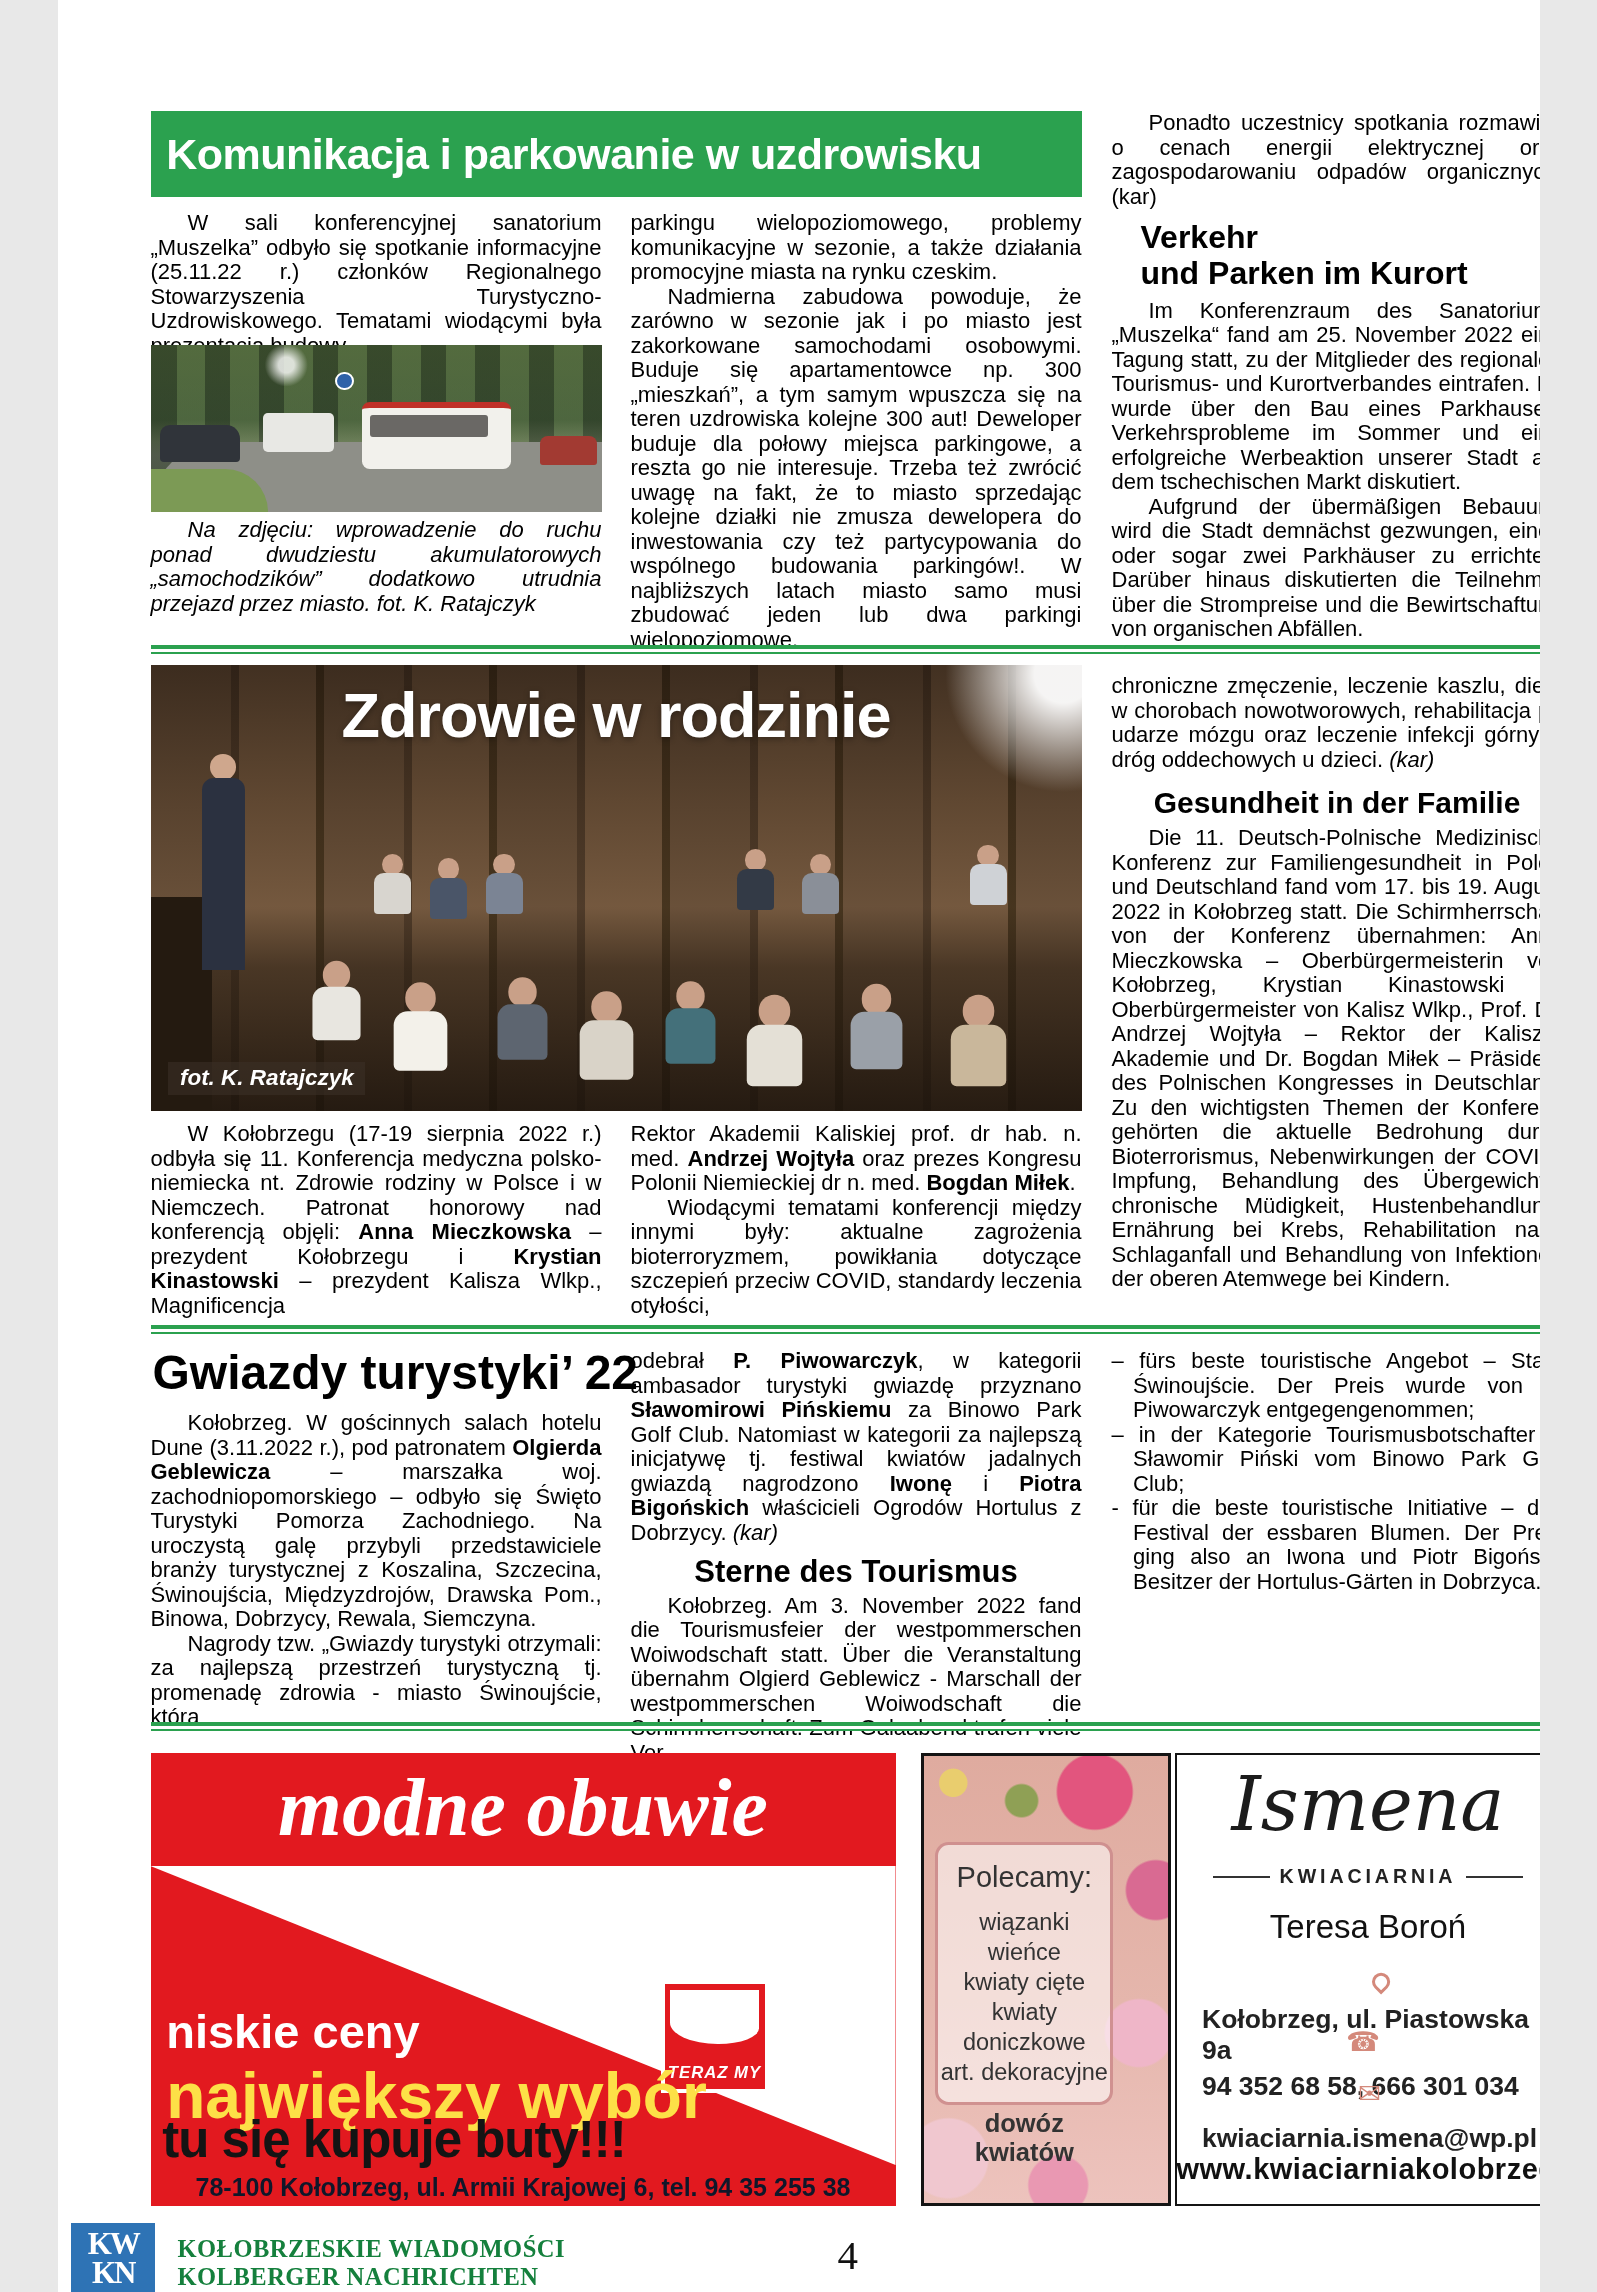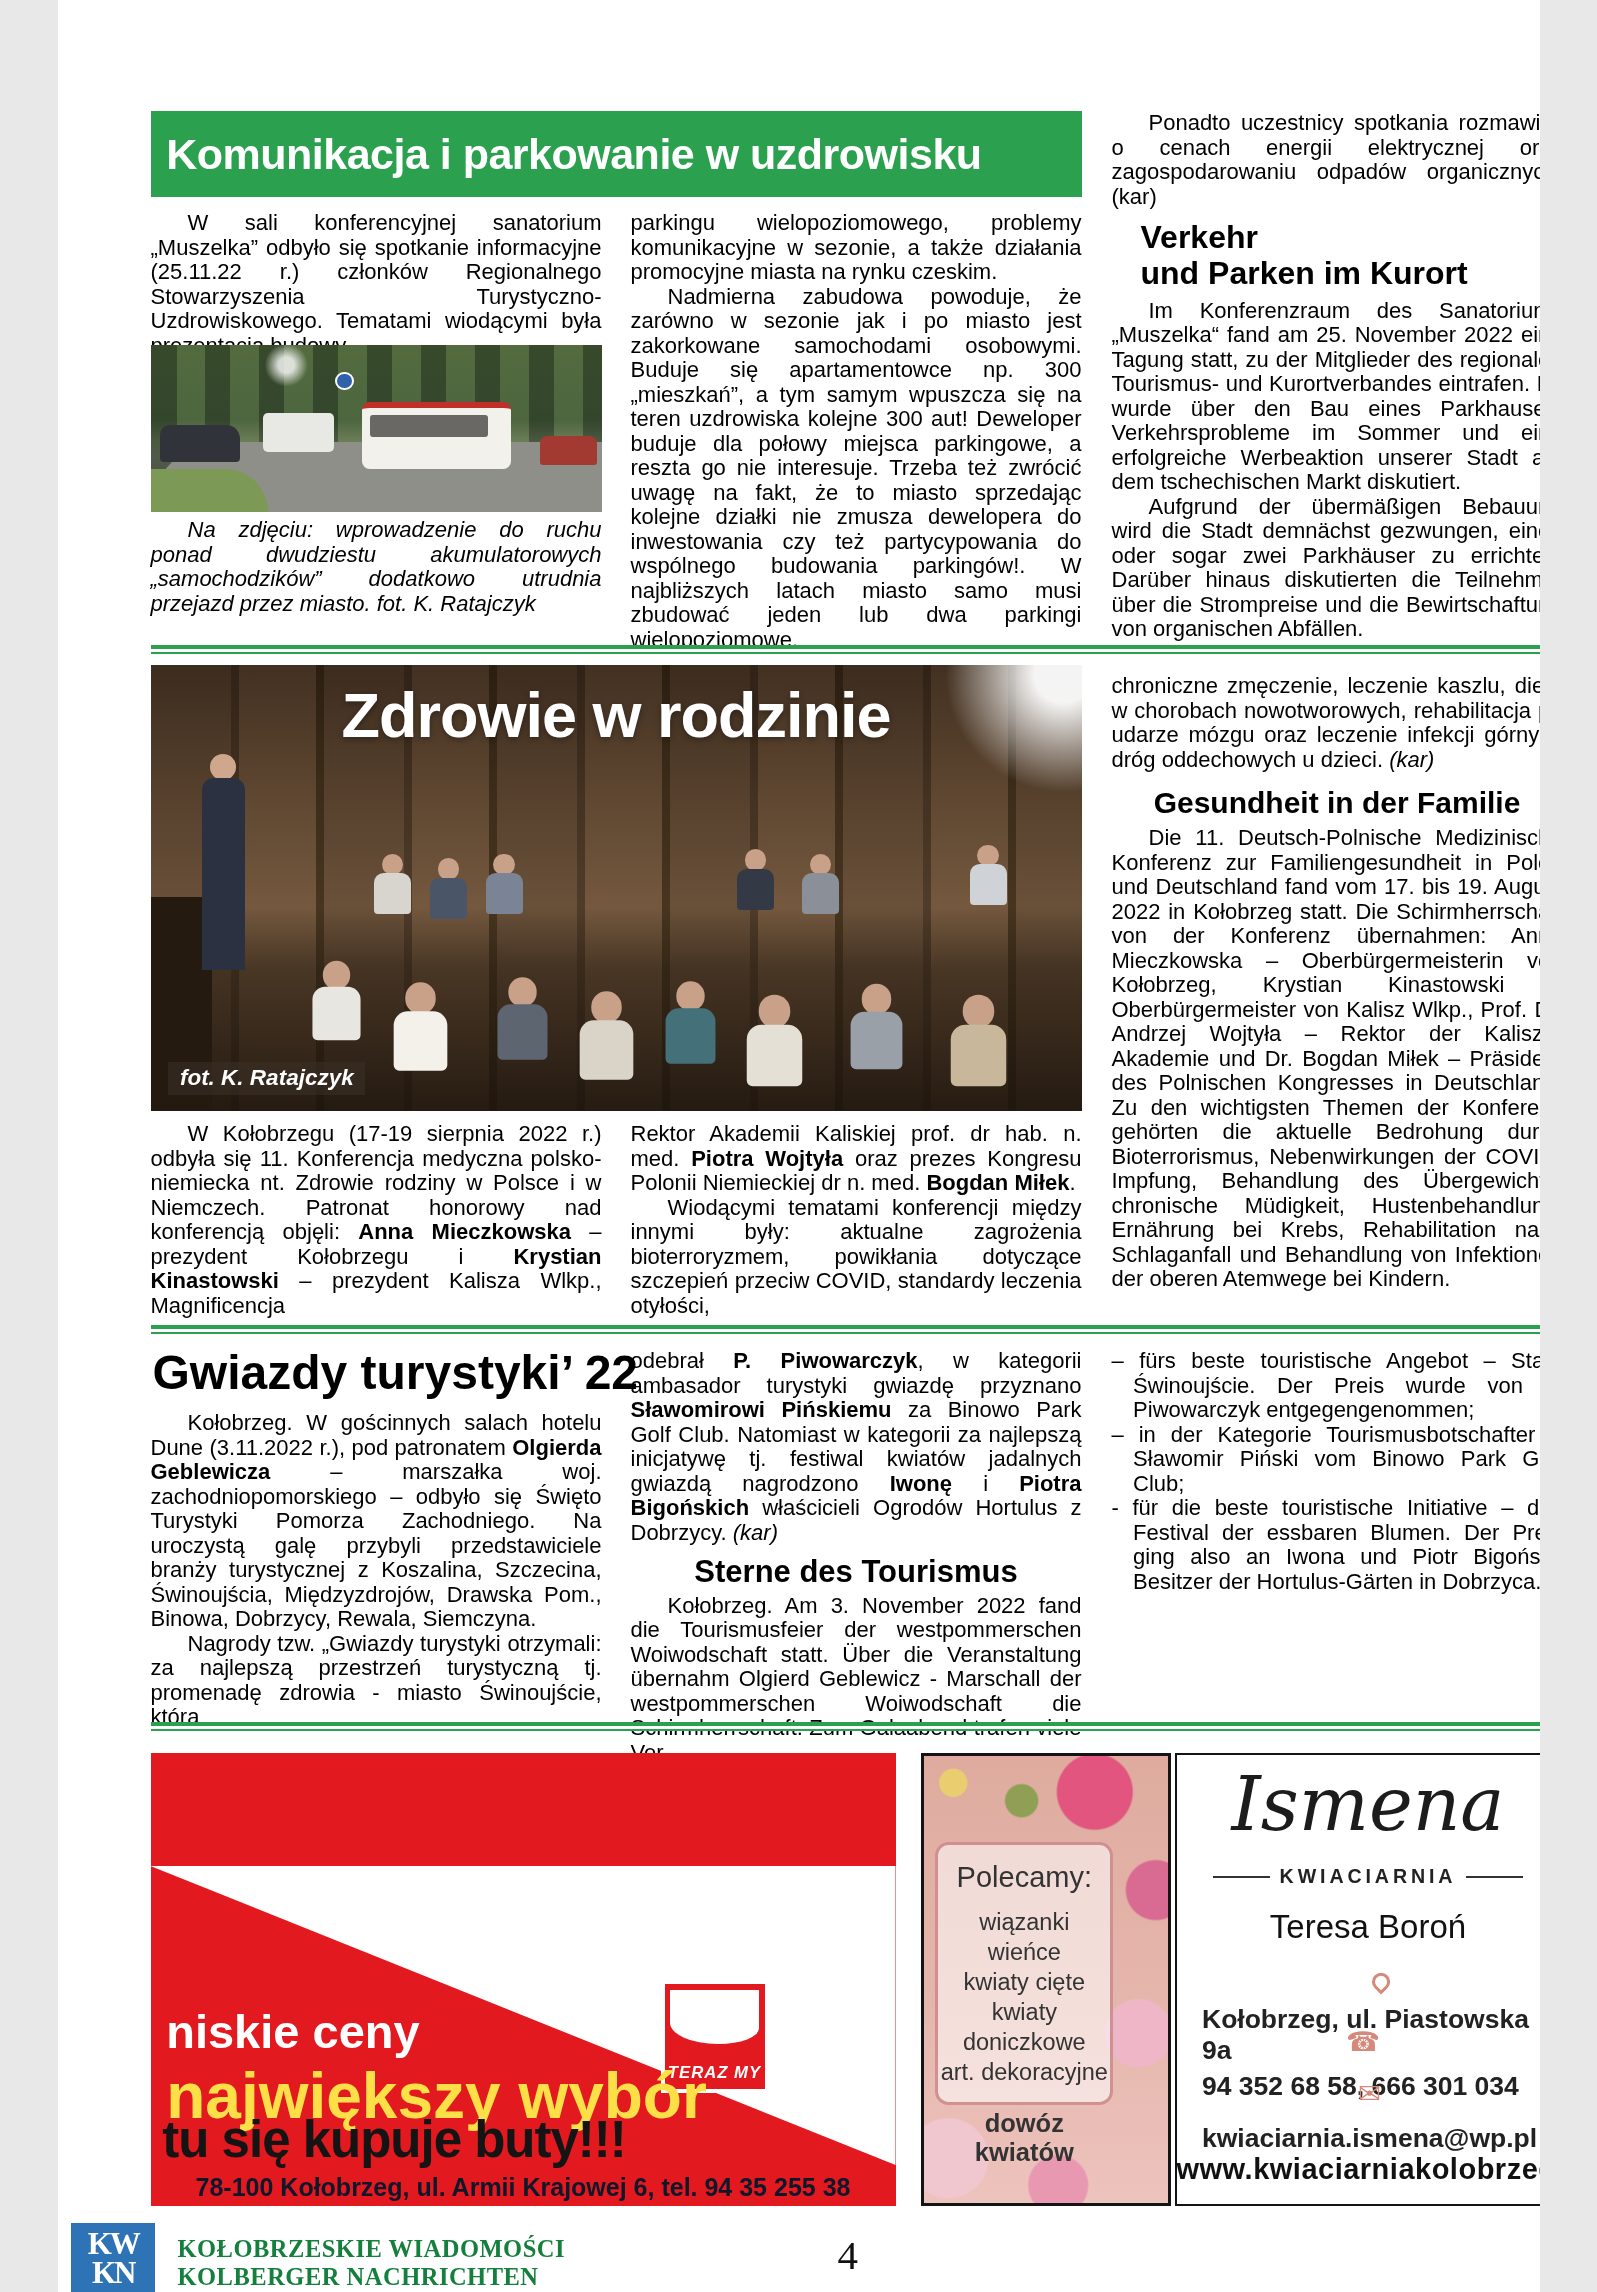--- a/index.html
+++ b/index.html
@@ -165,21 +165,21 @@
     <i class="pp" style="left:76%;bottom:12%;--c:#9aa0a8;transform:scale(1.4)"></i>
     <i class="pp" style="left:87%;bottom:9%;--c:#c9b79b;transform:scale(1.5)"></i>
     <div class="photo2-title">Zdrowie w rodzinie</div>
     <div class="credit">fot. K. Ratajczyk</div>
   </div>
 
   <div class="col" style="left:93px;top:1122px">
     <p class="ind"><span>W Kołobrzegu (17-19 sierpnia 2022 r.) odbyła się 11. Konferencja medyczna polsko-niemiecka nt. Zdrowie rodziny w Polsce i w Niemczech. Patronat honorowy nad konferencją objęli: </span><span style="font-weight: bold;">Anna Mieczkowska</span><span> – prezydent Kołobrzegu i </span><span style="font-weight: bold;">Krystian Kinastowski</span><span> – prezydent Kalisza Wlkp., Magnificencja</span></p>
   </div>
   <div class="col" style="left:573px;top:1122px">
-    <p><span>Rektor Akademii Kaliskiej prof. dr hab. n. med. </span><span style="font-weight: bold;">Piotra Wojtyła</span><span> oraz prezes Kongresu Polonii Niemieckiej dr n. med. </span><span style="font-weight: bold;">Bogdan Miłek</span><span>.</span></p>
+    <p><span>Rektor Akademii Kaliskiej prof. dr hab. n. med. </span><span style="font-weight: bold;">Andrzej Wojtyła</span><span> oraz prezes Kongresu Polonii Niemieckiej dr n. med. </span><span style="font-weight: bold;">Bogdan Miłek</span><span>.</span></p>
     <p class="ind">Wiodącymi tematami konferencji między innymi były: aktualne zagrożenia bioterroryzmem, powikłania dotyczące szczepień przeciw COVID, standardy leczenia otyłości,</p>
   </div>
   <div class="col" style="left:1054px;top:674px">
     <p><span>chroniczne zmęczenie, leczenie kaszlu, dieta w chorobach nowotworowych, rehabilitacja po udarze mózgu oraz leczenie infekcji górnych dróg oddechowych u dzieci. </span><span style="font-style: italic;">(kar)</span></p>
     <h3 class="h-center">Gesundheit in der Familie</h3>
     <p class="ind">Die 11. Deutsch-Polnische Medizinische Konferenz zur Familiengesundheit in Polen und Deutschland fand vom 17. bis 19. August 2022 in Kołobrzeg statt. Die Schirmherrschaft von der Konferenz übernahmen: Anna Mieczkowska – Oberbürgermeisterin von Kołobrzeg, Krystian Kinastowski – Oberbürgermeister von Kalisz Wlkp., Prof. Dr. Andrzej Wojtyła – Rektor der Kaliszer Akademie und Dr. Bogdan Miłek – Präsident des Polnischen Kongresses in Deutschland. Zu den wichtigsten Themen der Konferenz gehörten die aktuelle Bedrohung durch Bioterrorismus, Nebenwirkungen der COVID-Impfung, Behandlung des Übergewichts, chronische Müdigkeit, Hustenbehandlung, Ernährung bei Krebs, Rehabilitation nach Schlaganfall und Behandlung von Infektionen der oberen Atemwege bei Kindern.</p>
   </div>
 
   <div class="sep" style="top:1325px"></div>
 
@@ -196,20 +196,21 @@
   <div class="col" style="left:1054px;top:1349px">
     <p class="hang">– fürs beste touristische Angebot – Stadt Świnoujście. Der Preis wurde von P. Piwowarczyk entgegengenommen;</p>
     <p class="hang">– in der Kategorie Tourismusbotschafter – Sławomir Piński vom Binowo Park Golf Club;</p>
     <p class="hang">- für die beste touristische Initiative – das Festival der essbaren Blumen. Der Preis ging also an Iwona und Piotr Bigoński, Besitzer der Hortulus-Gärten in Dobrzyca.</p>
   </div>
 
   <div class="sep" style="top:1722px"></div>
 
   <div class="shoead">
     <div class="wedge"></div>
+    <div class="shoe-title">modne obuwie</div>
     <div class="teraz">
       <div class="tw"></div>
       <div class="tt">TERAZ MY</div>
     </div>
     <div class="shoe-l1">niskie ceny</div>
     <div class="shoe-l2">największy wybór</div>
     <div class="shoe-l3">tu się kupuje buty!!!</div>
     <div class="shoe-addr">78-100 Kołobrzeg, ul. Armii Krajowej 6, tel. 94 35 255 38</div>
   </div>
 

